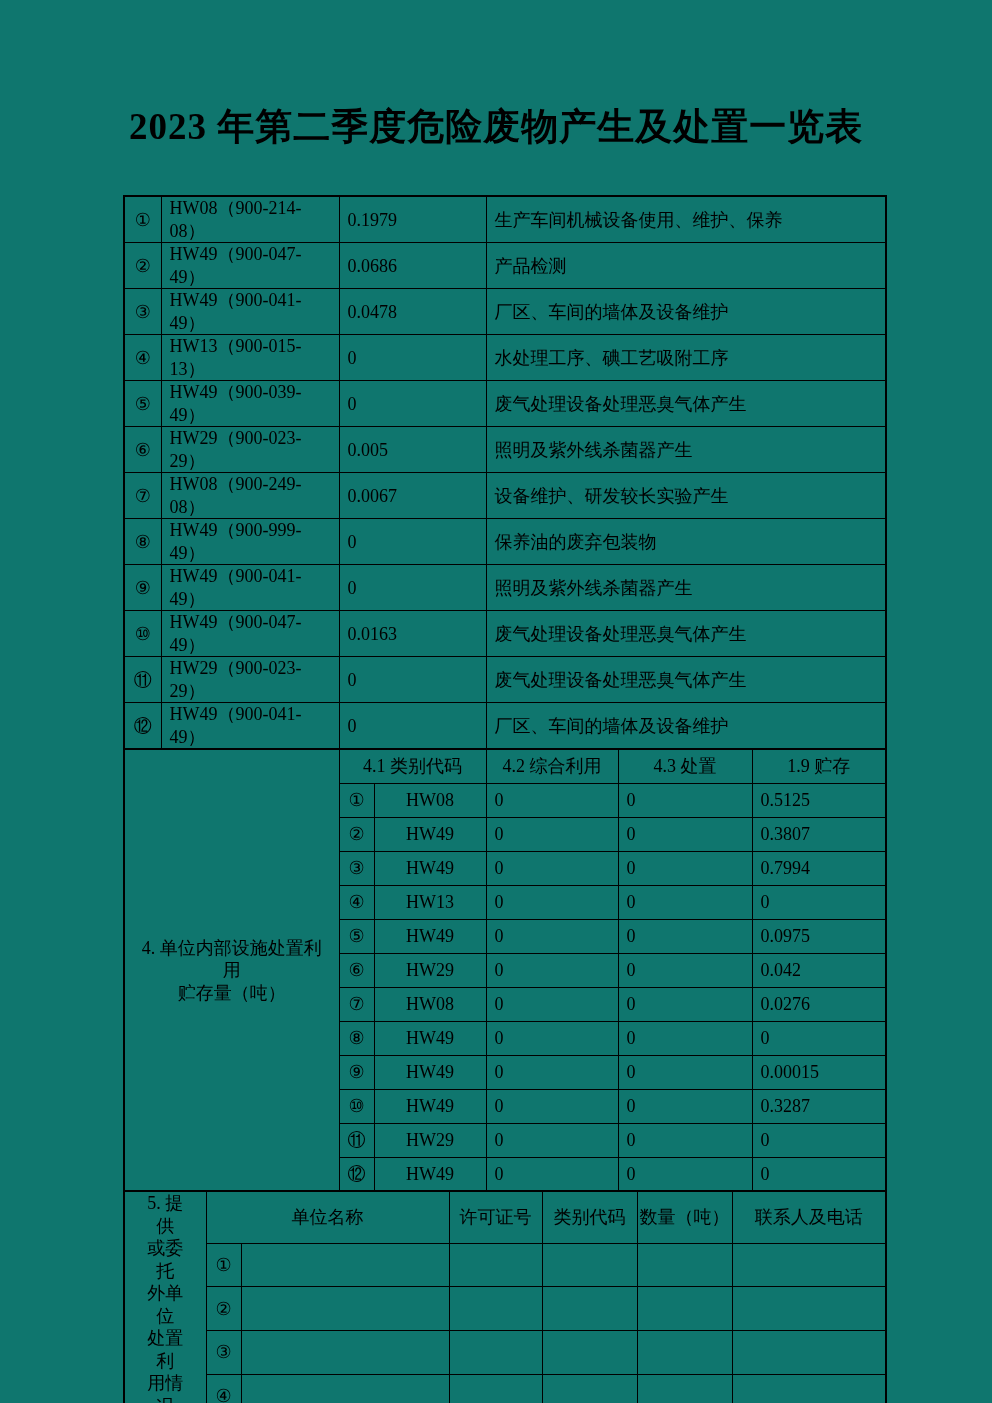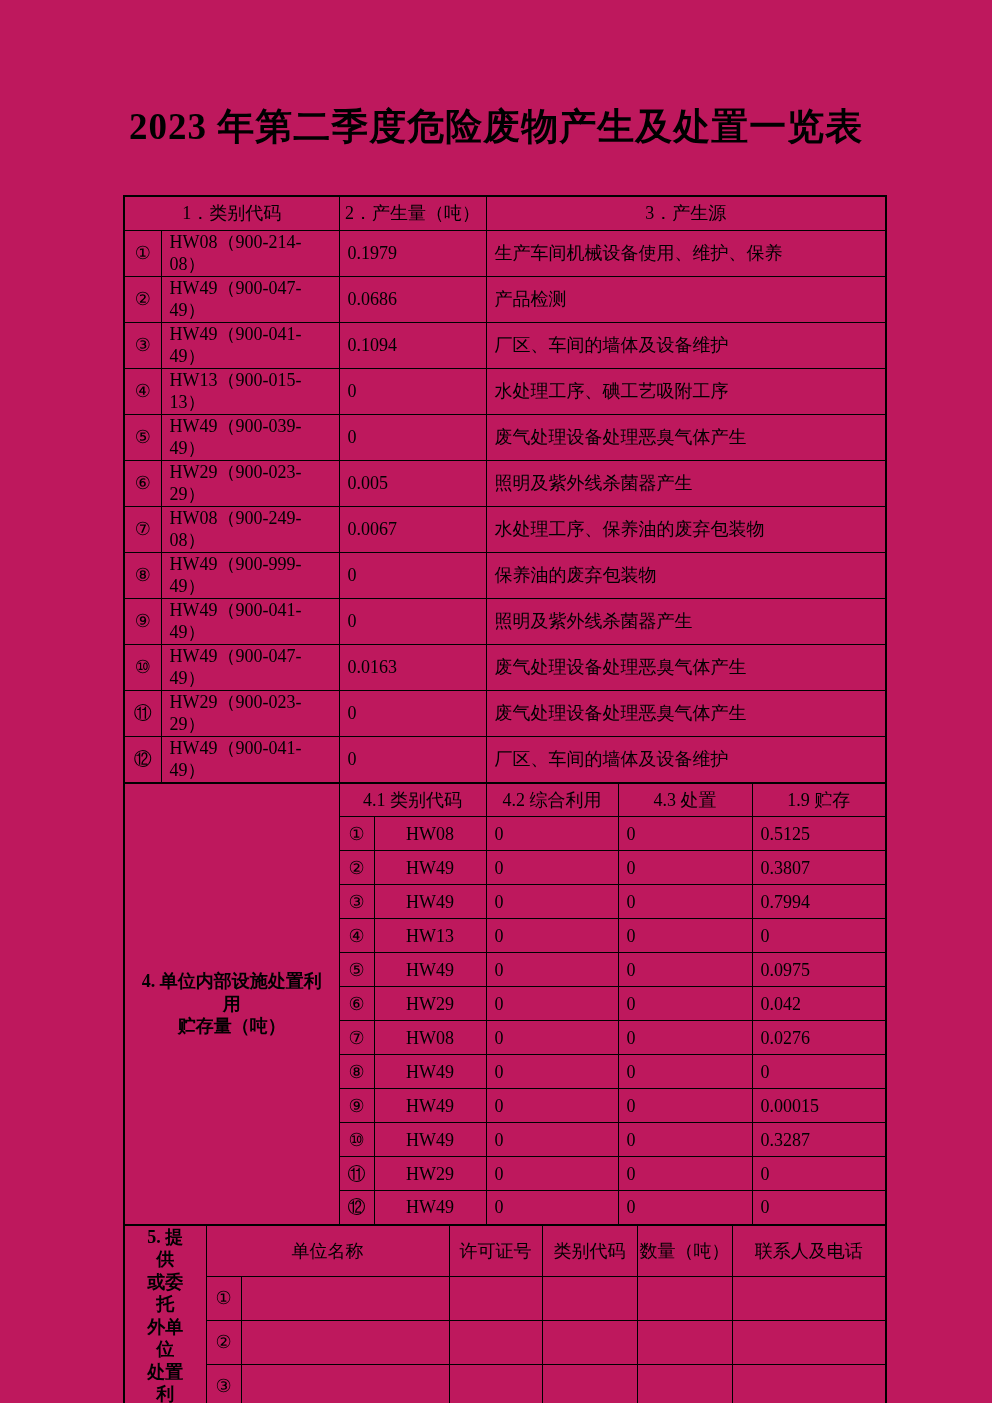--- a/index.html
+++ b/index.html
@@ -1,18 +1,18 @@
 <!DOCTYPE html>
 <html><head>
 <meta charset="utf-8">
 <style>
   html,body { margin:0; padding:0; }
   body { background:#888; }
   .page {
-    width:992px; height:1403px; background:#be185d; margin:0 auto;
+    width:992px; height:1403px; background:#0f766e; margin:0 auto;
     position:relative; color:#000;
     font-family:"Liberation Serif","DejaVu Serif",serif;
     box-sizing:border-box; padding-top:104px;
   }
   .doc-title {
     margin:0; text-align:center; font-size:37px; font-weight:bold;
     letter-spacing:1px; line-height:1.25;
   }
   .tables { margin:45px 0 0 123px; width:762px; }
   table {
@@ -22,21 +22,21 @@
   .tables table + table { margin-top:-2px; }
   td {
     border:1px solid #000; height:34px; font-size:18px;
     padding:0 8px; overflow:hidden; vertical-align:middle;
     line-height:1.25; box-sizing:border-box;
   }
   td.c { text-align:center; padding:0 2px; }
   td.l { text-align:left; }
   td.hdr { text-align:center; padding:0 2px; }
   td.label-cell {
-    text-align:center; white-space:pre-line; padding:0 16px;font-weight:bold;
+    text-align:center; white-space:pre-line; padding:0 16px;
   }
   tr.hdr5 td { height:38px; }
   #s5 td { height:32px;text-align:center; }
   #s5 tr.hdr5 td { height:38px; }
 </style>
 </head>
 <body>
 
 <div class="page">
 
@@ -45,41 +45,36 @@
   <div class="tables">
 
     <table id="s1">
       <colgroup>
         <col style="width:37px">
           <col style="width:178px">
         <col style="width:147px">
           <col style="width:400px">
       </colgroup>
       <tbody id="s1-body">
-        <tr>
-          <td colspan="2" class="hdr">1．类别代码</td>
-          <td class="hdr">2．产生量（吨）</td>
-          <td class="hdr">3．产生源</td>
-        </tr>
       <tr>
             <td class="c">①</td>
             <td class="l">HW08（900-214-08）</td>
             <td class="l">0.1979</td>
             <td class="l">生产车间机械设备使用、维护、保养</td>
           </tr>
           <tr>
             <td class="c">②</td>
             <td class="l">HW49（900-047-49）</td>
             <td class="l">0.0686</td>
             <td class="l">产品检测</td>
           </tr>
           <tr>
             <td class="c">③</td>
             <td class="l">HW49（900-041-49）</td>
-            <td class="l">0.1094</td>
+            <td class="l">0.0478</td>
             <td class="l">厂区、车间的墙体及设备维护</td>
           </tr>
           <tr>
             <td class="c">④</td>
             <td class="l">HW13（900-015-13）</td>
             <td class="l">0</td>
             <td class="l">水处理工序、碘工艺吸附工序</td>
           </tr>
           <tr>
             <td class="c">⑤</td>
@@ -90,21 +85,21 @@
           <tr>
             <td class="c">⑥</td>
             <td class="l">HW29（900-023-29）</td>
             <td class="l">0.005</td>
             <td class="l">照明及紫外线杀菌器产生</td>
           </tr>
           <tr>
             <td class="c">⑦</td>
             <td class="l">HW08（900-249-08）</td>
             <td class="l">0.0067</td>
-            <td class="l">水处理工序、保养油的废弃包装物</td>
+            <td class="l">设备维护、研发较长实验产生</td>
           </tr>
           <tr>
             <td class="c">⑧</td>
             <td class="l">HW49（900-999-49）</td>
             <td class="l">0</td>
             <td class="l">保养油的废弃包装物</td>
           </tr>
           <tr>
             <td class="c">⑨</td>
             <td class="l">HW49（900-041-49）</td>

